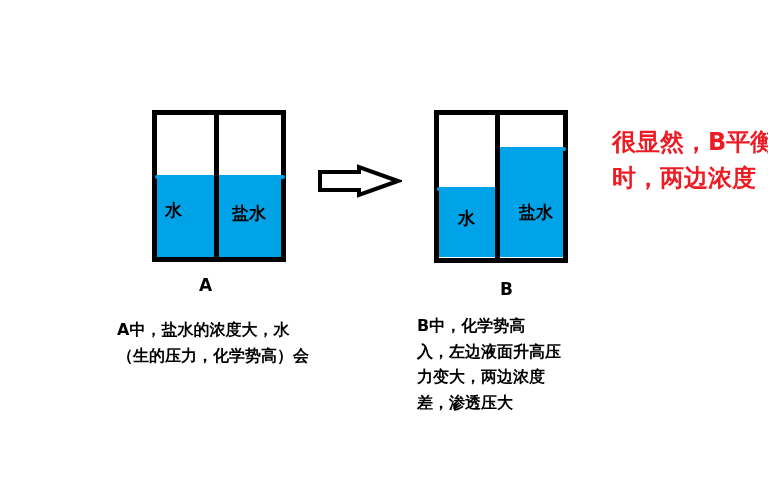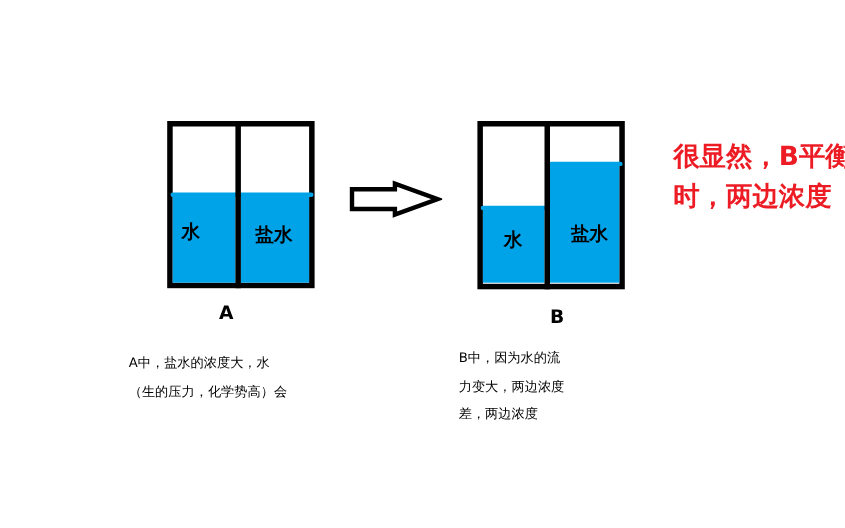--- a/index.html
+++ b/index.html
@@ -22,21 +22,21 @@
     }
     .divider { position: absolute; background: #000; width: 5px; }
     .clabel {
       position: absolute; font-weight: bold; font-size: 17px; color: #000;
       white-space: nowrap;
     }
     .boxlabel {
       position: absolute; font-weight: bold; font-size: 17px; color: #000;
     }
     .note {
-      position: absolute; font-weight: normal; font-size: 12px; color: #000;
+      position: absolute; font-weight: bold; font-size: 16px; color: #000;
       line-height: 26px;
     }
     .note div { white-space: nowrap; }
     .red-note {
       position: absolute; font-weight: bold; font-size: 24px; color: #ed1c24;
       line-height: 36px;
     }
     .red-note div { white-space: nowrap; }
   </style>
 </head>
@@ -69,16 +69,17 @@
   <div>很显然，B平衡</div>
   <div>时，两边浓度</div>
 </div>
 
 <div class="note" style="left:117px; top:317px;">
   <div>A中，盐水的浓度大，水</div>
   <div>（生的压力，化学势高）会</div>
 </div>
 
 <div class="note" style="left:417px; top:313px; line-height:25.5px;">
-  <div>B中，因为水的流</div>
+  <div>B中，化学势高</div>
+  <div>入，左边液面升高压</div>
   <div>力变大，两边浓度</div>
-  <div>差，两边浓度</div>
+  <div>差，渗透压大</div>
 </div>
 
 </body></html>

